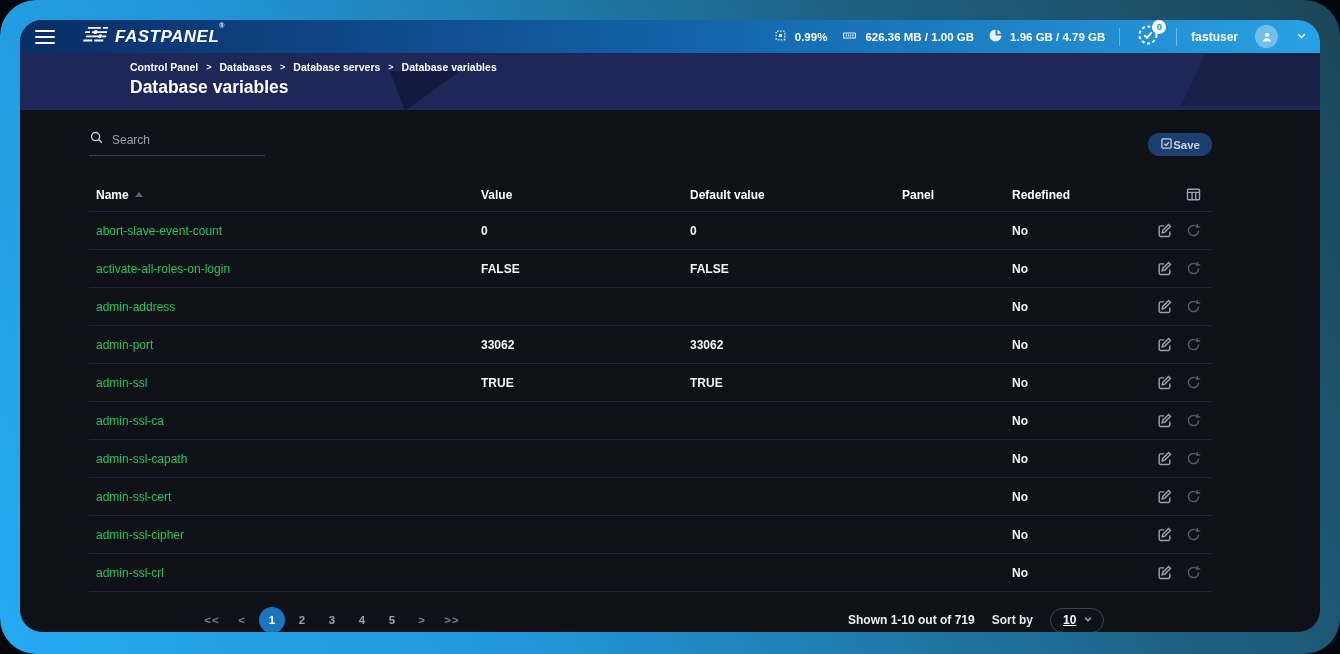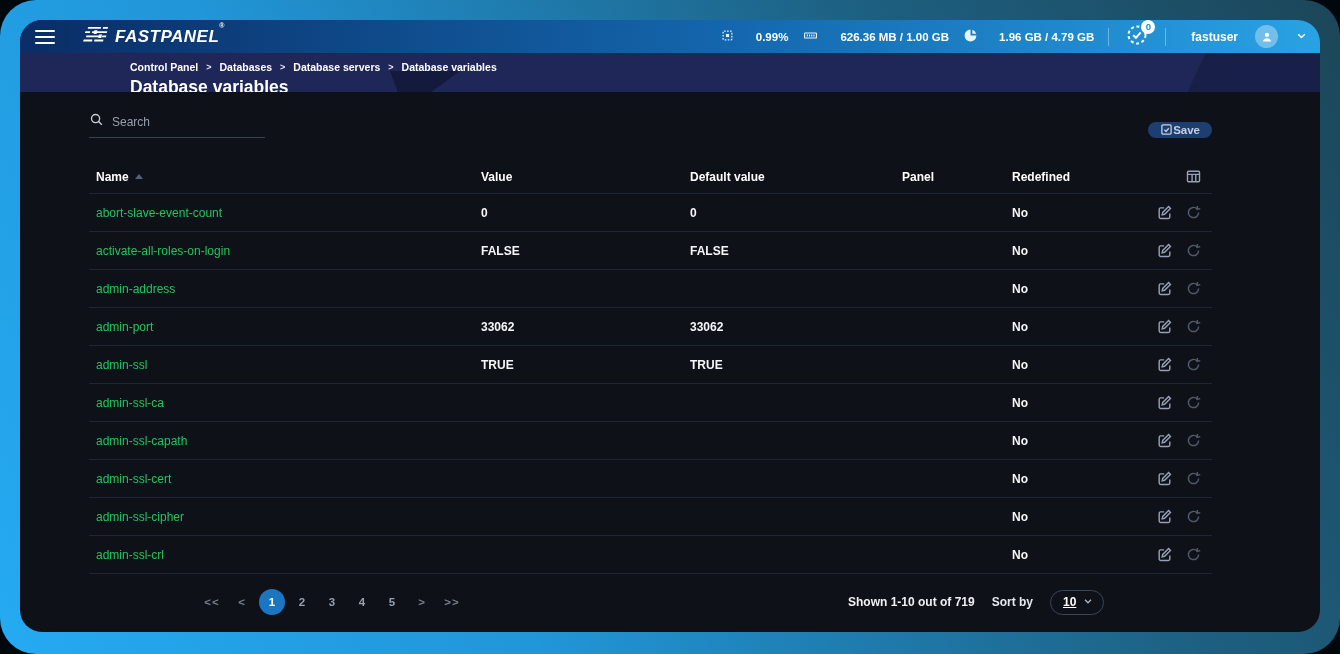--- a/index.html
+++ b/index.html
@@ -20,51 +20,51 @@
     background:linear-gradient(90deg, var(--topbar_a,#0a2d66) 0%, #1467ae 55%, var(--topbar_b,#29a2e4) 100%);
     color:#fff; padding:0 12px 0 8px;
   }
   .hamburger { width:34px; height:24px; display:flex; flex-direction:column; justify-content:center; gap:4px; padding:0 7px; cursor:pointer; }
   .hamburger span { display:block; height:2px; background:#fff; border-radius:1px; }
   .logo { display:flex; align-items:center; gap:7px; margin-left:22px; }
   .logo-eq { transform:skewX(-12deg); }
   .logo-text { font-size:17px; font-weight:800; font-style:italic; letter-spacing:.5px; }
   .logo-reg { font-size:7px; vertical-align:top; position:relative; top:-5px; font-style:normal; }
   .topbar-right { margin-left:auto; display:flex; align-items:center; gap:14px; }
-  .stat { display:flex; align-items:center; gap:21px; font-size:11.5px; font-weight:700; }
+  .stat { display:flex; align-items:center; gap:7px; font-size:11.5px; font-weight:700; }
   .stat svg { opacity:.9; }
   .tb-divider { width:1px; height:18px; background:rgba(255,255,255,.35); }
   .notif { position:relative; width:28px; height:28px; display:flex; align-items:center; justify-content:center; cursor:pointer; }
   .notif-badge {
     position:absolute; top:-3px; right:-4px; min-width:14px; height:14px; border-radius:50%;
     background:#fff; color:#1e8ed8; font-size:9.5px; font-weight:800; display:flex; align-items:center; justify-content:center;
   }
-  .user { display:flex; align-items:center; gap:17px; cursor:pointer;margin-left:11px; }
+  .user { display:flex; align-items:center; gap:17px; cursor:pointer; }
   .user-name { font-size:12px; font-weight:700; }
   .avatar { width:23px; height:23px; border-radius:50%; background:rgba(255,255,255,.35); display:flex; align-items:center; justify-content:center; }
 
   
-  .band { position:relative; height:39px; background:var(--band,#1e2757); padding:8px 0 0 110px; overflow:hidden; }
+  .band { position:relative; height:57px; background:var(--band,#1e2757); padding:8px 0 0 110px; overflow:hidden; }
   .band::before { content:""; position:absolute; left:370px; top:18px; width:0; height:0;
     border-left:55px solid transparent; border-right:15px solid transparent; border-bottom:40px solid rgba(6,10,32,.45); transform:rotate(180deg); }
   .band::after { content:""; position:absolute; right:-60px; top:0; width:360px; height:53px;
     background:linear-gradient(115deg, transparent 48%, rgba(6,10,32,.28) 48.5%); }
   .breadcrumb { display:flex; align-items:center; gap:8px; font-size:10.5px; font-weight:700; color:#fff; position:relative; z-index:1; }
   .crumb { cursor:pointer; }
   .crumb-sep { font-size:9px; opacity:.9; }
   .page-title { margin-top:4px; font-size:17.5px; font-weight:700; color:#fff; position:relative; z-index:1; }
 
   
   .content { padding:20px 108px 0 69px; }
   .toolbar { display:flex; align-items:flex-end; justify-content:space-between; }
   .search { display:flex; align-items:center; gap:8px; width:176px; border-bottom:1px solid #3a4150; padding-bottom:6px; color:#c8cdd7; }
   .search input { background:transparent; border:none; outline:none; color:#e4e7ec; font-size:12px; width:140px; font-family:inherit; }
   .search input::placeholder { color:#98a0ac; }
   .save-btn { display:flex; align-items:center; background:var(--save,#1d3e70); color:#c6d0e0;
-    border:none; border-radius:12px; height:16px; padding:0 12px; font-size:11.5px; font-weight:700; font-family:inherit; cursor:pointer; }
+    border:none; border-radius:12px; height:23px; padding:0 12px; font-size:11.5px; font-weight:700; font-family:inherit; cursor:pointer; }
 
   
   .table { margin-top:22px; }
   .trow { display:grid; grid-template-columns:392px 209px 212px 110px 102px 1fr; align-items:center;
     height:38px; border-bottom:1px solid #1e2631; font-size:12px; }
   .trow-head { height:34px; color:#fff; font-weight:700; }
   .cell-name { padding-left:7px; }
   .head-name { display:flex; align-items:center; gap:6px; cursor:pointer; }
   .sort-arrow { width:0; height:0; border-left:4px solid transparent; border-right:4px solid transparent; border-bottom:5px solid #566078; }
   .cell-actions { display:flex; justify-content:flex-end; align-items:center; gap:12px; padding-right:10px; }

